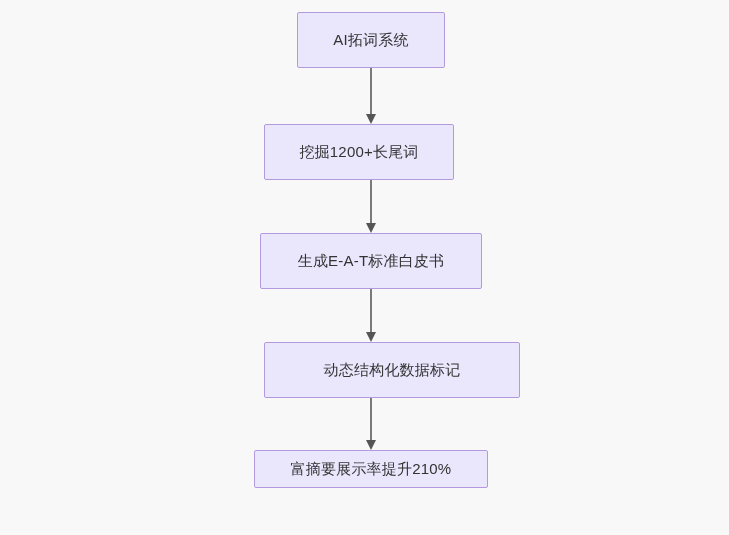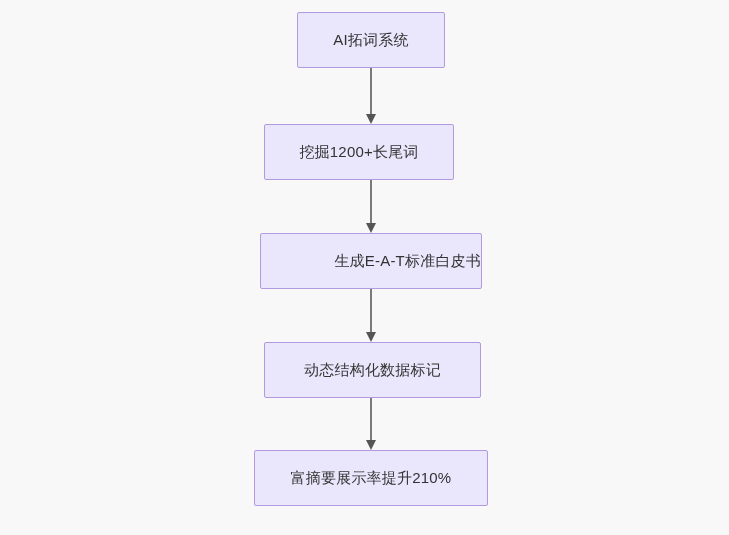--- a/index.html
+++ b/index.html
@@ -84,25 +84,25 @@
   </div>
 
   <div class="node" style="left:297px; top:12px; width:148px; height:56px;">
     <span class="node-label">AI拓词系统</span>
   </div>
 
   <div class="node" style="left:264px; top:124px; width:190px; height:56px;">
     <span class="node-label">挖掘1200+长尾词</span>
   </div>
 
-  <div class="node" style="left:260px; top:233px; width:222px; height:56px;justify-content:flex-end;">
+  <div class="node" style="left:260px; top:233px; width:222px; height:56px;">
     <span class="node-label">生成E-A-T标准白皮书</span>
   </div>
 
-  <div class="node" style="left:264px; top:342px; width:217px; height:56px;">
+  <div class="node" style="left:264px; top:342px; width:256px; height:56px;">
     <span class="node-label">动态结构化数据标记</span>
   </div>
 
-  <div class="node" style="left:254px; top:450px; width:234px; height:56px;">
+  <div class="node" style="left:254px; top:450px; width:234px; height:38px;">
     <span class="node-label">富摘要展示率提升210%</span>
   </div>
 
 </div>
 
 </body></html>

